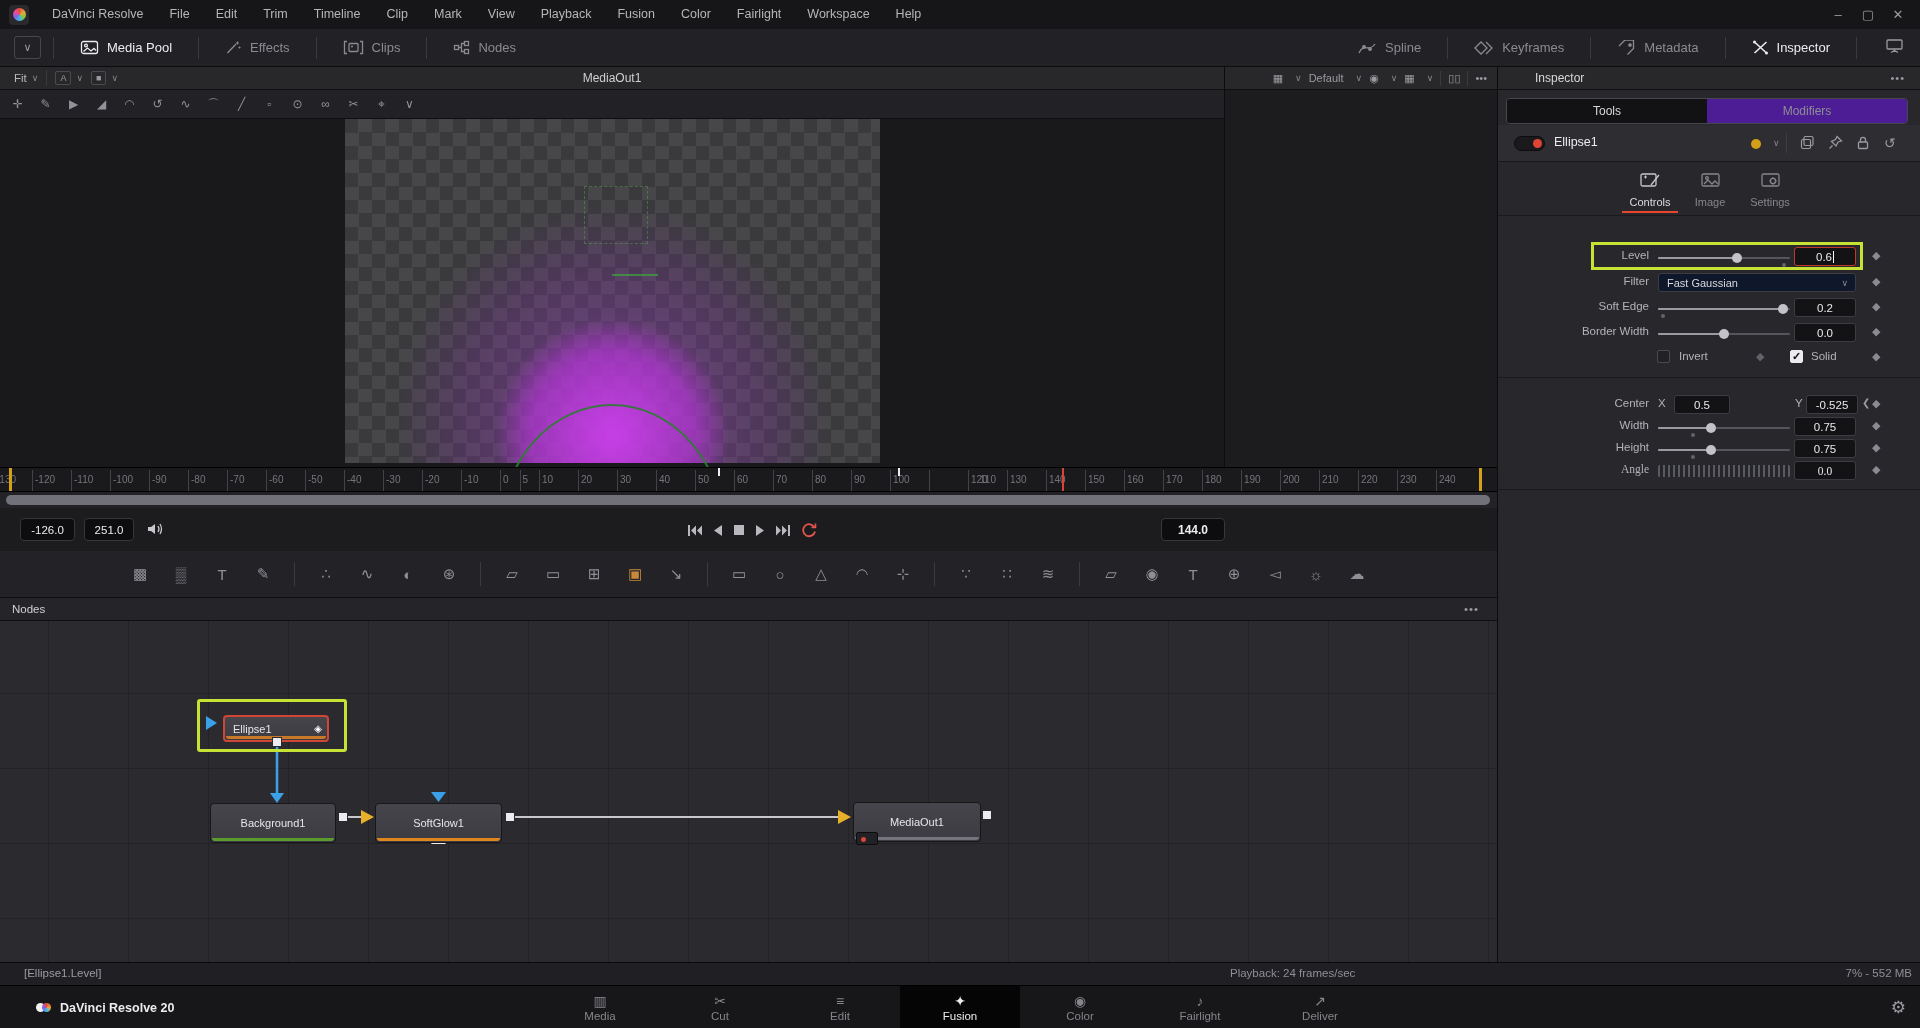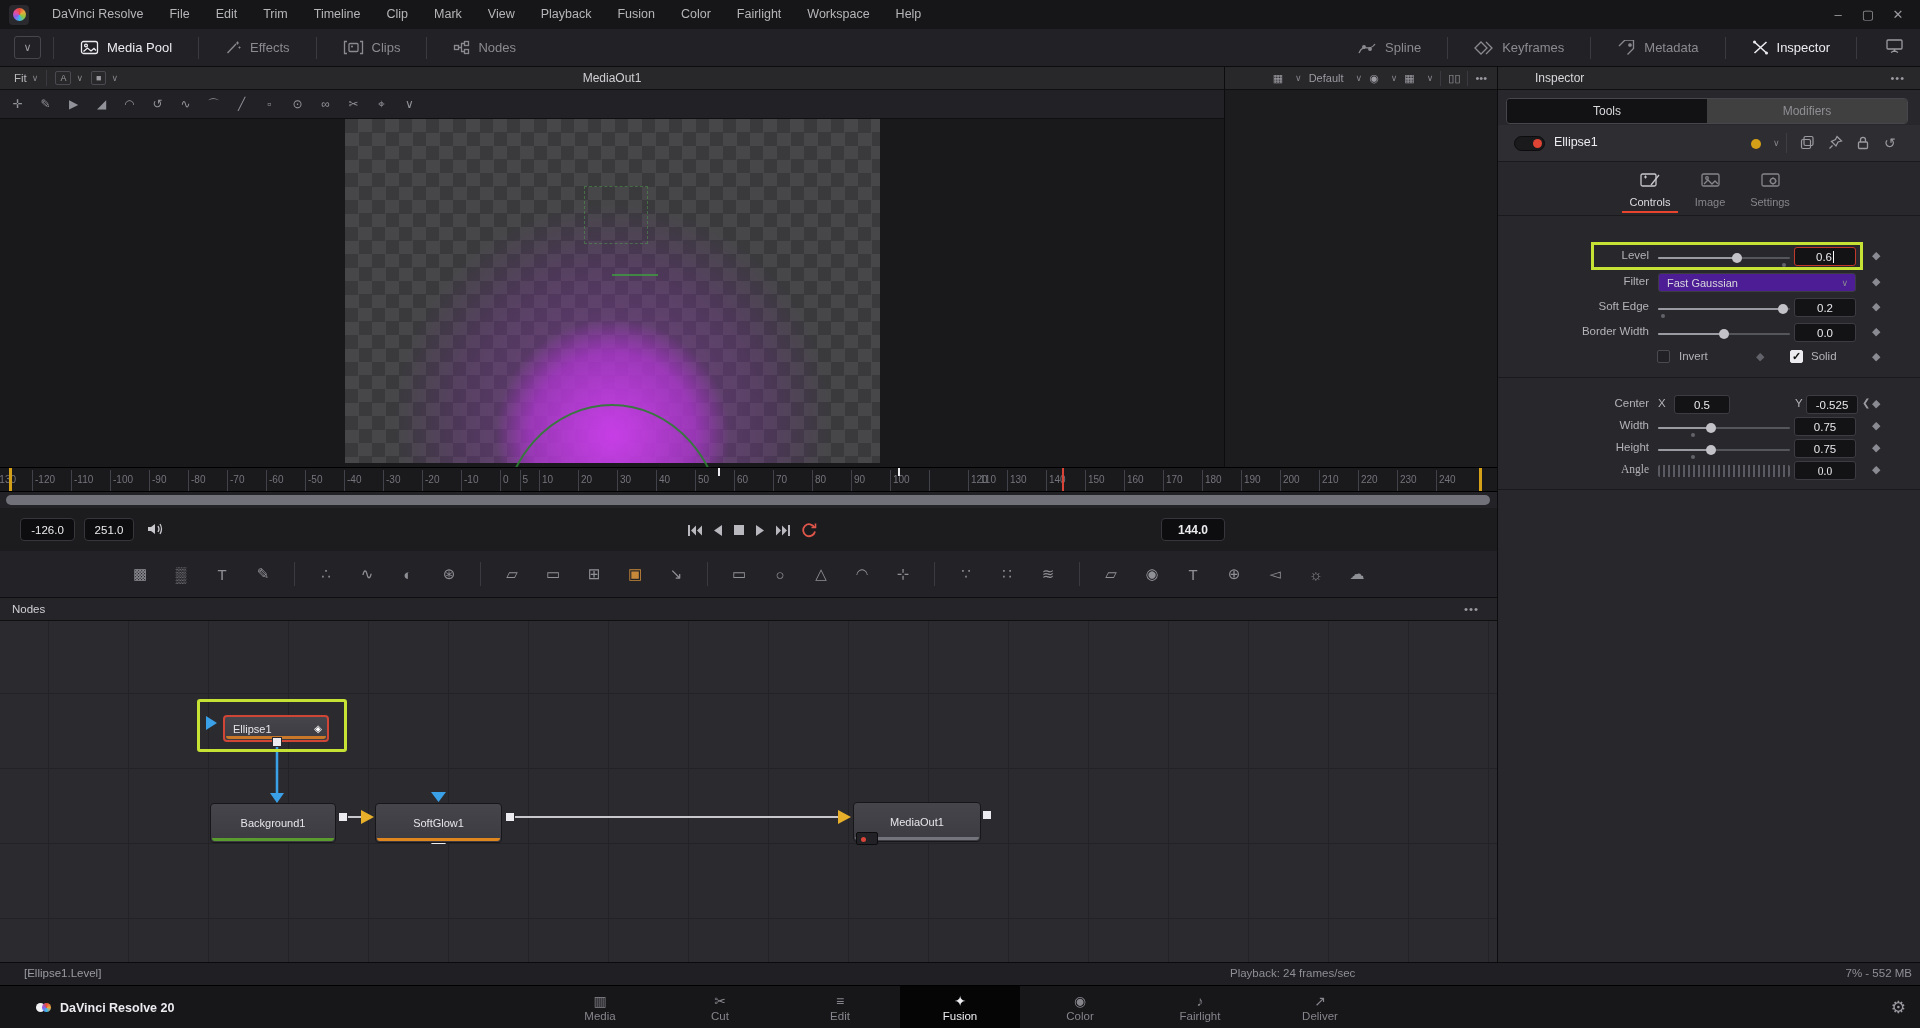--- a/index.html
+++ b/index.html
@@ -127,21 +127,21 @@
   #mo-badge i { position:absolute; left:4px; top:4px; width:5px; height:5px; border-radius:50%; background:#d84438; }
 
   
   #inspector { left:1497px; top:0; width:423px; height:895px; background:#28282c; border-left:1px solid #0c0c0e; }
   #insp-header { position:absolute; left:0; top:0; width:423px; height:23px; background:#28282b; border-bottom:1px solid #0f0f10;
                  display:flex; align-items:center; }
   #insp-header .t { padding-left:37px; font-size:12px; color:#d8d8dc; }
   #insp-header .dots { margin-left:auto; padding-right:16px; color:#9a9aa0; letter-spacing:1px; font-size:11px; }
   #insp-tabs { position:absolute; left:8px; top:31px; width:402px; height:26px; display:flex;
                border:1px solid #46464c; border-radius:4px; overflow:hidden; }
-  .insp-tab { flex:1; display:flex; align-items:center; justify-content:center; font-size:12px; color:#8e8e94; background:#404040; }
+  .insp-tab { flex:1; display:flex; align-items:center; justify-content:center; font-size:12px; color:#8e8e94; background:#4c1d95; }
   .insp-tab.active { background:#121215; color:#d8d8dc; }
   #node-row { position:absolute; left:0; top:58px; width:423px; height:37px; background:#2d2d32; border-bottom:1px solid #1a1a1d; }
   #node-toggle { position:absolute; left:16px; top:11px; width:31px; height:15px; background:#1a1a1c;
                  border:1px solid #0c0c0e; border-radius:8px; }
   #node-toggle i { position:absolute; right:2px; top:2px; width:9px; height:9px; border-radius:50%; background:#e04434; }
   #node-row .nm { position:absolute; left:56px; top:10px; font-size:12.5px; color:#ececf0; }
   #color-dot { position:absolute; left:253px; top:14px; width:10px; height:10px; border-radius:50%; background:#d4a017; }
   #node-row .chev { position:absolute; left:270px; top:13px; }
   #node-row .sep { position:absolute; left:288px; top:8px; width:1px; height:20px; background:#3e3e44; }
   .nr-icon { position:absolute; top:10px; color:#9a9aa0; font-size:13px; }
@@ -156,21 +156,21 @@
   .ilabel { position:absolute; left:0; top:4px; width:151px; text-align:right; font-size:11.5px; color:#b2b2b8; }
   .slider-track { position:absolute; left:160px; top:12px; width:132px; height:2px; background:#55555c; border-radius:1px; }
   .slider-fill { position:absolute; left:0; top:0; height:2px; background:#9a9aa2; border-radius:1px; }
   .slider-thumb { position:absolute; top:-4px; width:10px; height:10px; border-radius:50%; background:#c2c2c8; }
   .def-dot { position:absolute; top:18px; width:4px; height:4px; border-radius:50%; background:#63636b; }
   .vbox { position:absolute; left:296px; top:2px; width:62px; height:19px; background:#131316; border:1px solid #3c3c42;
           border-radius:3px; color:#e8e8ec; font-size:11.5px; display:flex; align-items:center; justify-content:center; }
   .vbox.red { border-color:#c0392b; }
   .caret { display:inline-block; width:1px; height:12px; background:#fff; margin-left:1px; }
   .kf-diamond { position:absolute; left:374px; top:4px; color:#8a8a92; font-size:11px; }
-  .dropdown { position:absolute; left:160px; top:2px; width:198px; height:19px; background:#4c1d95; border:1px solid #3c3c42;
+  .dropdown { position:absolute; left:160px; top:2px; width:198px; height:19px; background:#0f172a; border:1px solid #3c3c42;
               border-radius:3px; color:#d8d8dc; font-size:11px; display:flex; align-items:center; padding-left:8px; }
   .dropdown .dchev { margin-left:auto; padding-right:7px; color:#8a8a90; font-size:9px; }
   .checkbox { position:absolute; width:13px; height:13px; top:4px; border-radius:2px; background:#222226; border:1px solid #4a4a50; }
   .checkbox.checked { background:#ececf0; border-color:#ececf0; }
   .checkbox.checked::after { content:"✓"; position:absolute; left:1px; top:-1px; color:#111; font-size:11px; font-weight:bold; }
   .cb-label { position:absolute; top:4px; font-size:11.5px; color:#b2b2b8; }
   .coord-lb { position:absolute; top:4px; font-size:11.5px; color:#b2b2b8; }
   .coord-box { position:absolute; top:2px; height:19px; background:#131316; border:1px solid #3c3c42; border-radius:3px;
                color:#e8e8ec; font-size:11.5px; display:flex; align-items:center; justify-content:center; }
   .thumbwheel { position:absolute; left:160px; top:6px; width:132px; height:12px; border-radius:2px;

